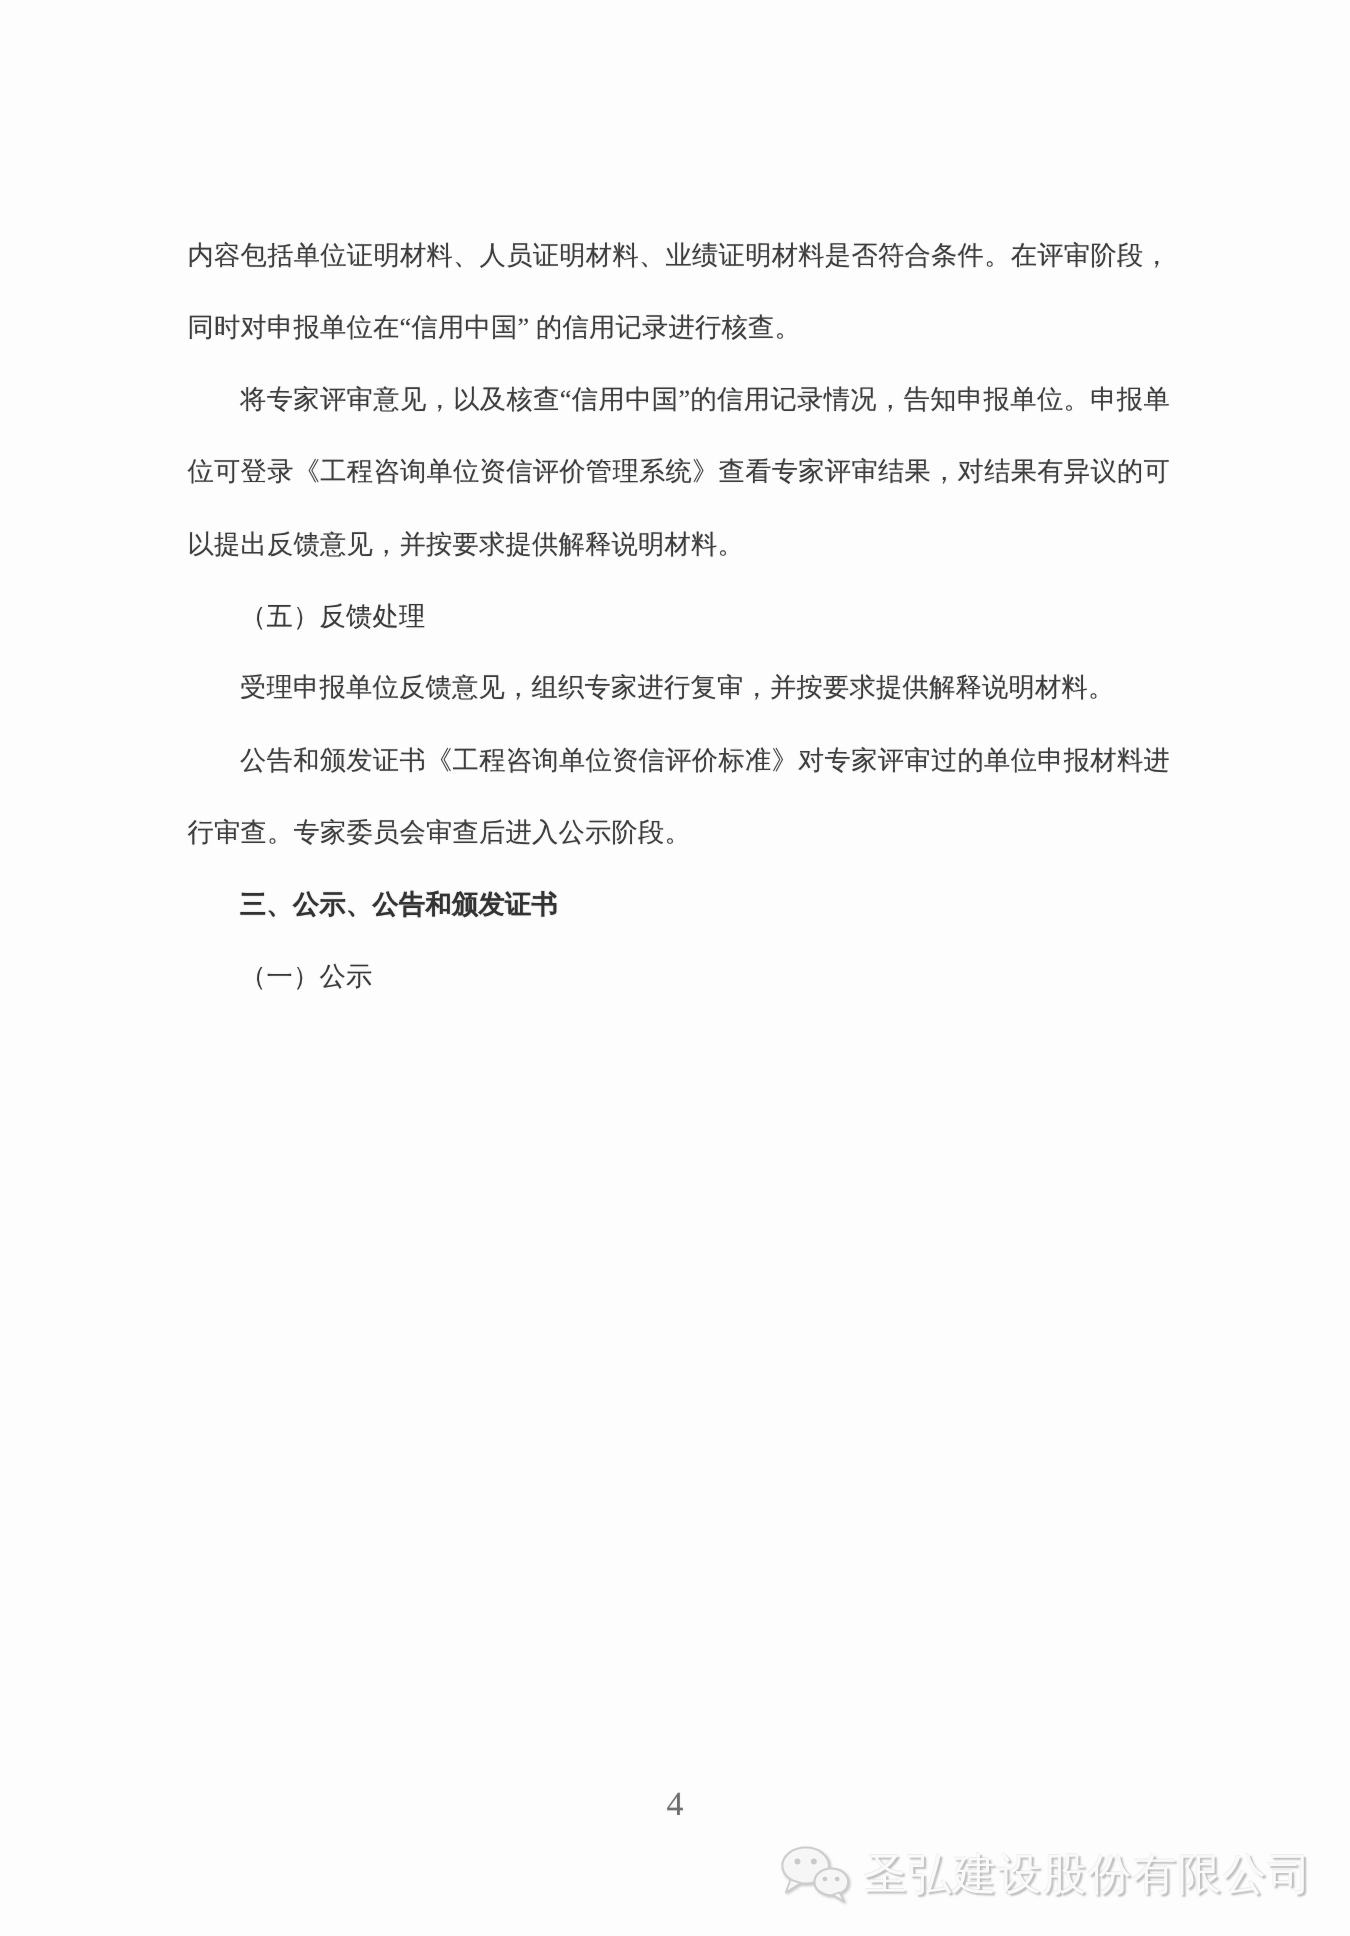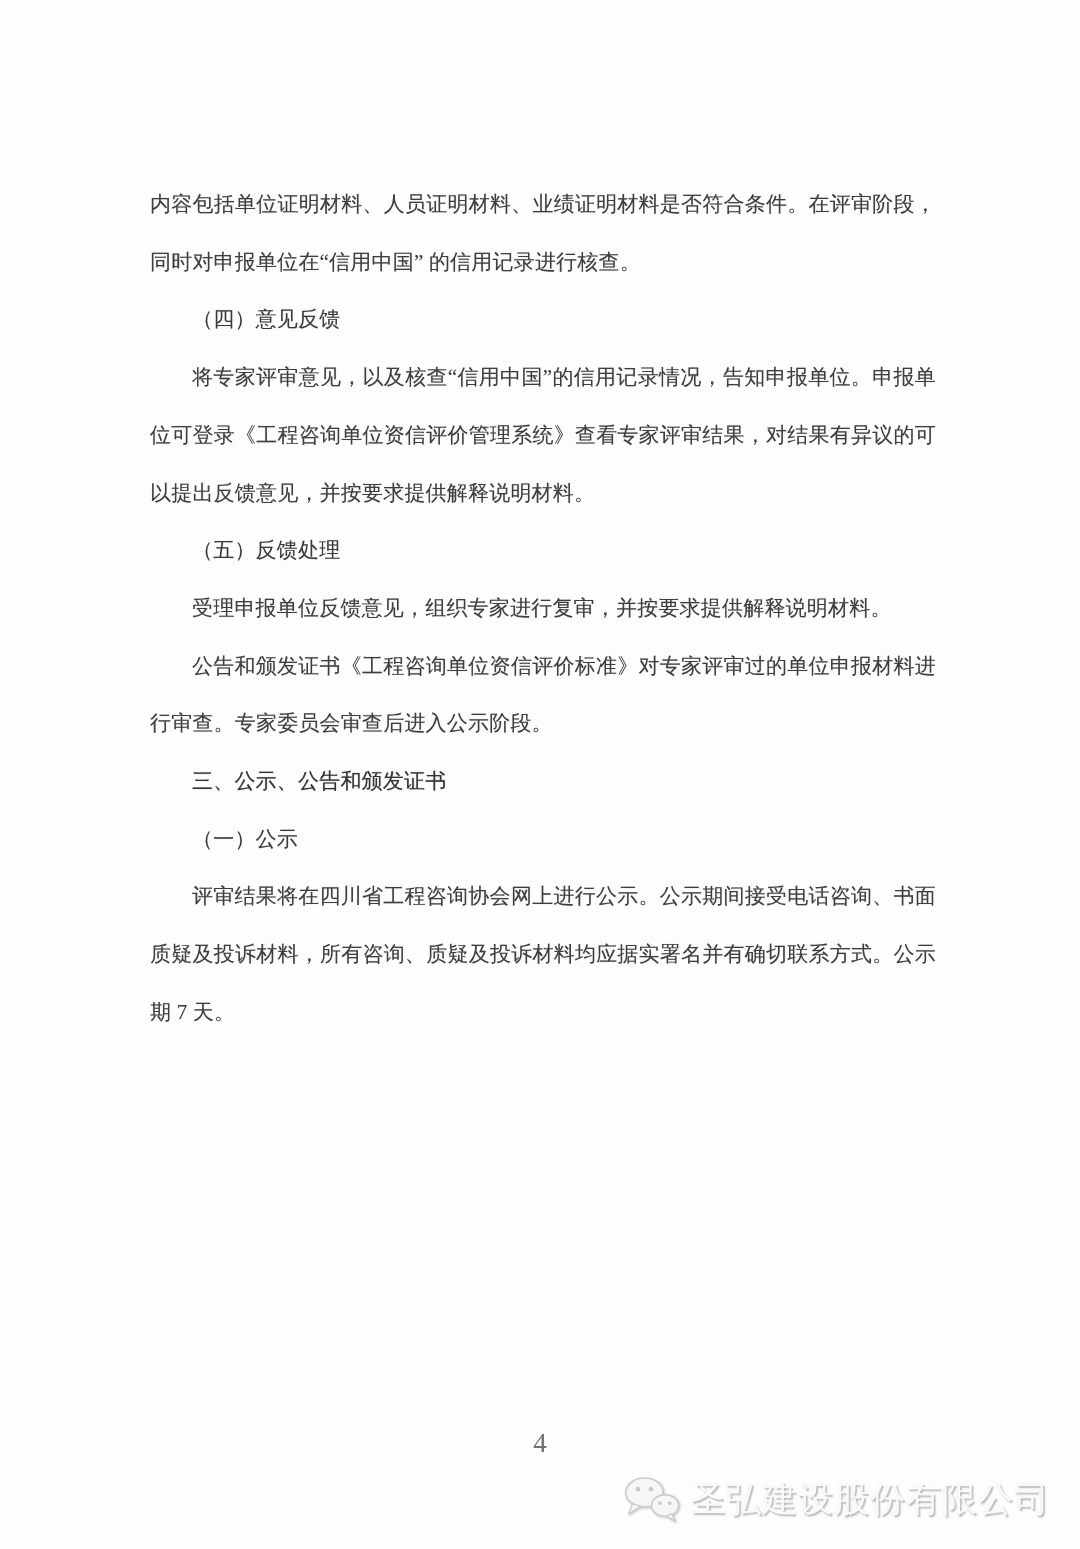--- a/index.html
+++ b/index.html
@@ -28,21 +28,21 @@
     text-align: justify;
     text-justify: inter-ideograph;
     text-shadow: 0 0 1px rgba(70,70,70,0.35);
     letter-spacing: 0.2px;
   }
 
   .doc-body p { text-indent: 2em; }
   .doc-body p.no-indent { text-indent: 0; }
 
   .doc-body p.heading {
-    font-weight: normal;
+    font-weight: bold;
     color: #333333;
     text-shadow: 0 0 1px rgba(40,40,40,0.5);
   }
 
   .doc-body p.subheading {
     color: #3a3a3a;
   }
 
   
   .page-number {
@@ -81,28 +81,26 @@
       1.8px 1.8px 1.5px rgba(165,165,165,0.75),
       -0.5px -0.5px 0.5px rgba(235,235,235,0.9);
     white-space: nowrap;
   }
 </style>
 </head>
 <body>
 
 <div class="doc-body">
   <p class="no-indent">内容包括单位证明材料、人员证明材料、业绩证明材料是否符合条件。在评审阶段，同时对申报单位在“信用中国” 的信用记录进行核查。</p>
-  <p class="subheading">（四）意见反馈</p>
   <p>将专家评审意见，以及核查“信用中国”的信用记录情况，告知申报单位。申报单位可登录《工程咨询单位资信评价管理系统》查看专家评审结果，对结果有异议的可以提出反馈意见，并按要求提供解释说明材料。</p>
   <p class="subheading">（五）反馈处理</p>
   <p>受理申报单位反馈意见，组织专家进行复审，并按要求提供解释说明材料。</p>
   <p>公告和颁发证书《工程咨询单位资信评价标准》对专家评审过的单位申报材料进行审查。专家委员会审查后进入公示阶段。</p>
   <p class="heading">三、公示、公告和颁发证书</p>
   <p class="subheading">（一）公示</p>
-  <p>评审结果将在四川省工程咨询协会网上进行公示。公示期间接受电话咨询、书面质疑及投诉材料，所有咨询、质疑及投诉材料均应据实署名并有确切联系方式。公示期 7 天。</p>
 </div>
 
 <div class="page-number">4</div>
 
 <div class="watermark">
   <svg class="wechat-icon" viewBox="0 0 60 52" xmlns="http://www.w3.org/2000/svg">
 
     <ellipse cx="22" cy="19" rx="20" ry="15.5" fill="#f6f6f6" stroke="#cdcdcd" stroke-width="1.8"></ellipse>
     <polygon points="9,31 5,42 18,34" fill="#f6f6f6" stroke="#cdcdcd" stroke-width="1.5" stroke-linejoin="round"></polygon>
     <circle cx="15" cy="15.5" r="2.5" fill="#c9c9c9"></circle>

